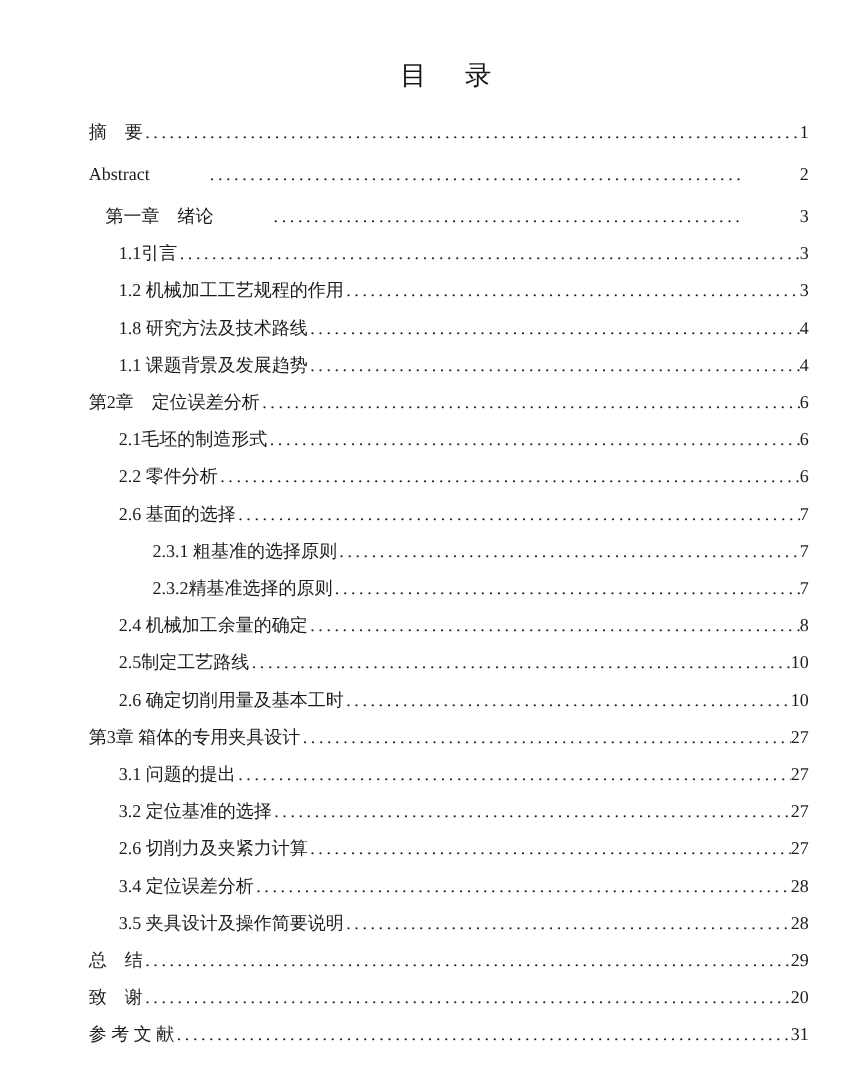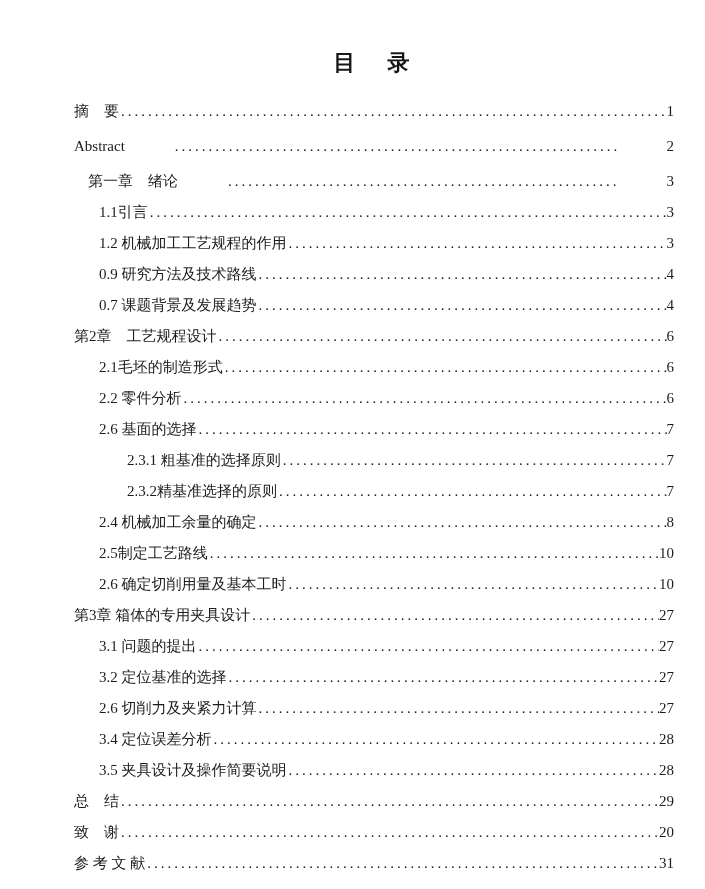--- a/index.html
+++ b/index.html
@@ -11,21 +11,21 @@
     color: #1c1c1c;
     font-family: "Liberation Serif", "DejaVu Serif", serif;
     font-size: 15px;
     box-sizing: border-box;
     padding: 46px 31px 0 74px;
     overflow: hidden;
   }
   .doc-title {
     text-align: center;
     font-size: 22px;
-    font-weight: bold;
+    font-weight: normal;
     letter-spacing: 5px;
     line-height: 34px;
     margin-bottom: 16px;
     white-space: pre;
     color: #161616;
   }
   .toc { display: block; }
   .row {
     display: flex;
     align-items: baseline;
@@ -81,33 +81,33 @@
         <span class="pg">3</span>
     </div>
 
     <div class="row l1">
       <span class="lbl">1.2 机械加工工艺规程的作用</span>
         <span class="dots">........................................................................................................................................................................................................</span>
         <span class="pg">3</span>
     </div>
 
     <div class="row l1">
-      <span class="lbl">0.9 研究方法及技术路线</span>
+      <span class="lbl">1.8 研究方法及技术路线</span>
         <span class="dots">........................................................................................................................................................................................................</span>
         <span class="pg">4</span>
     </div>
 
     <div class="row l1">
-      <span class="lbl">0.7 课题背景及发展趋势</span>
+      <span class="lbl">1.1 课题背景及发展趋势</span>
         <span class="dots">........................................................................................................................................................................................................</span>
         <span class="pg">4</span>
     </div>
 
     <div class="row l0">
-      <span class="lbl">第2章　工艺规程设计</span>
+      <span class="lbl">第2章　定位误差分析</span>
         <span class="dots">........................................................................................................................................................................................................</span>
         <span class="pg">6</span>
     </div>
 
     <div class="row l1">
       <span class="lbl">2.1毛坯的制造形式</span>
         <span class="dots">........................................................................................................................................................................................................</span>
         <span class="pg">6</span>
     </div>
 

